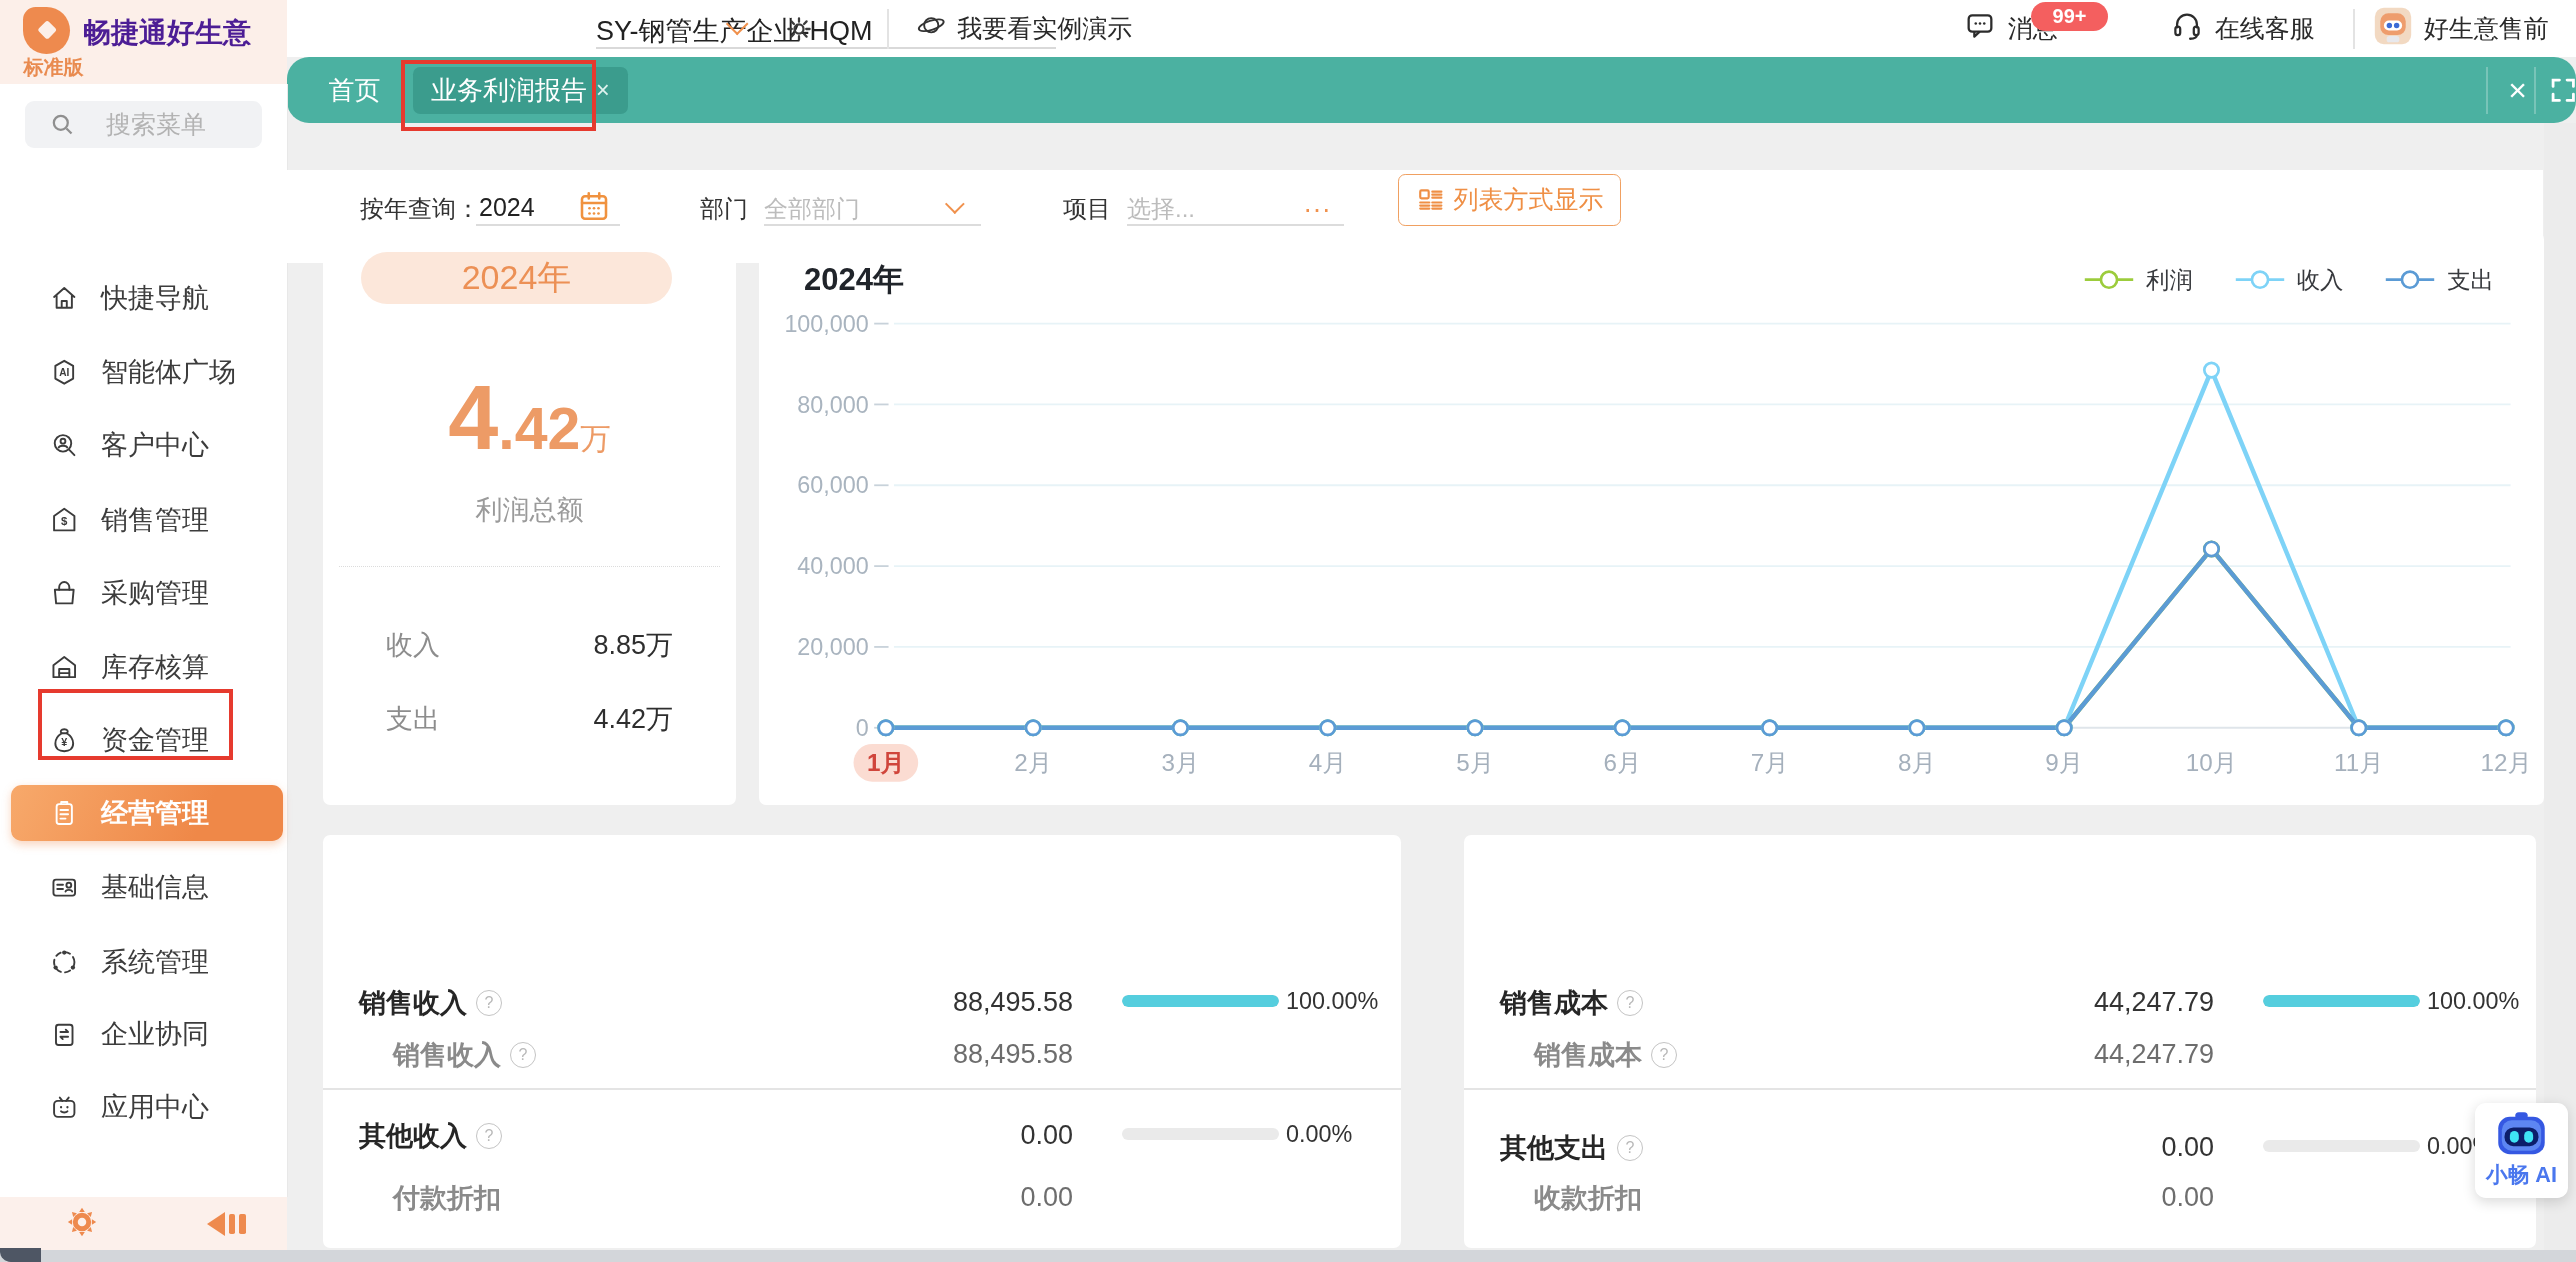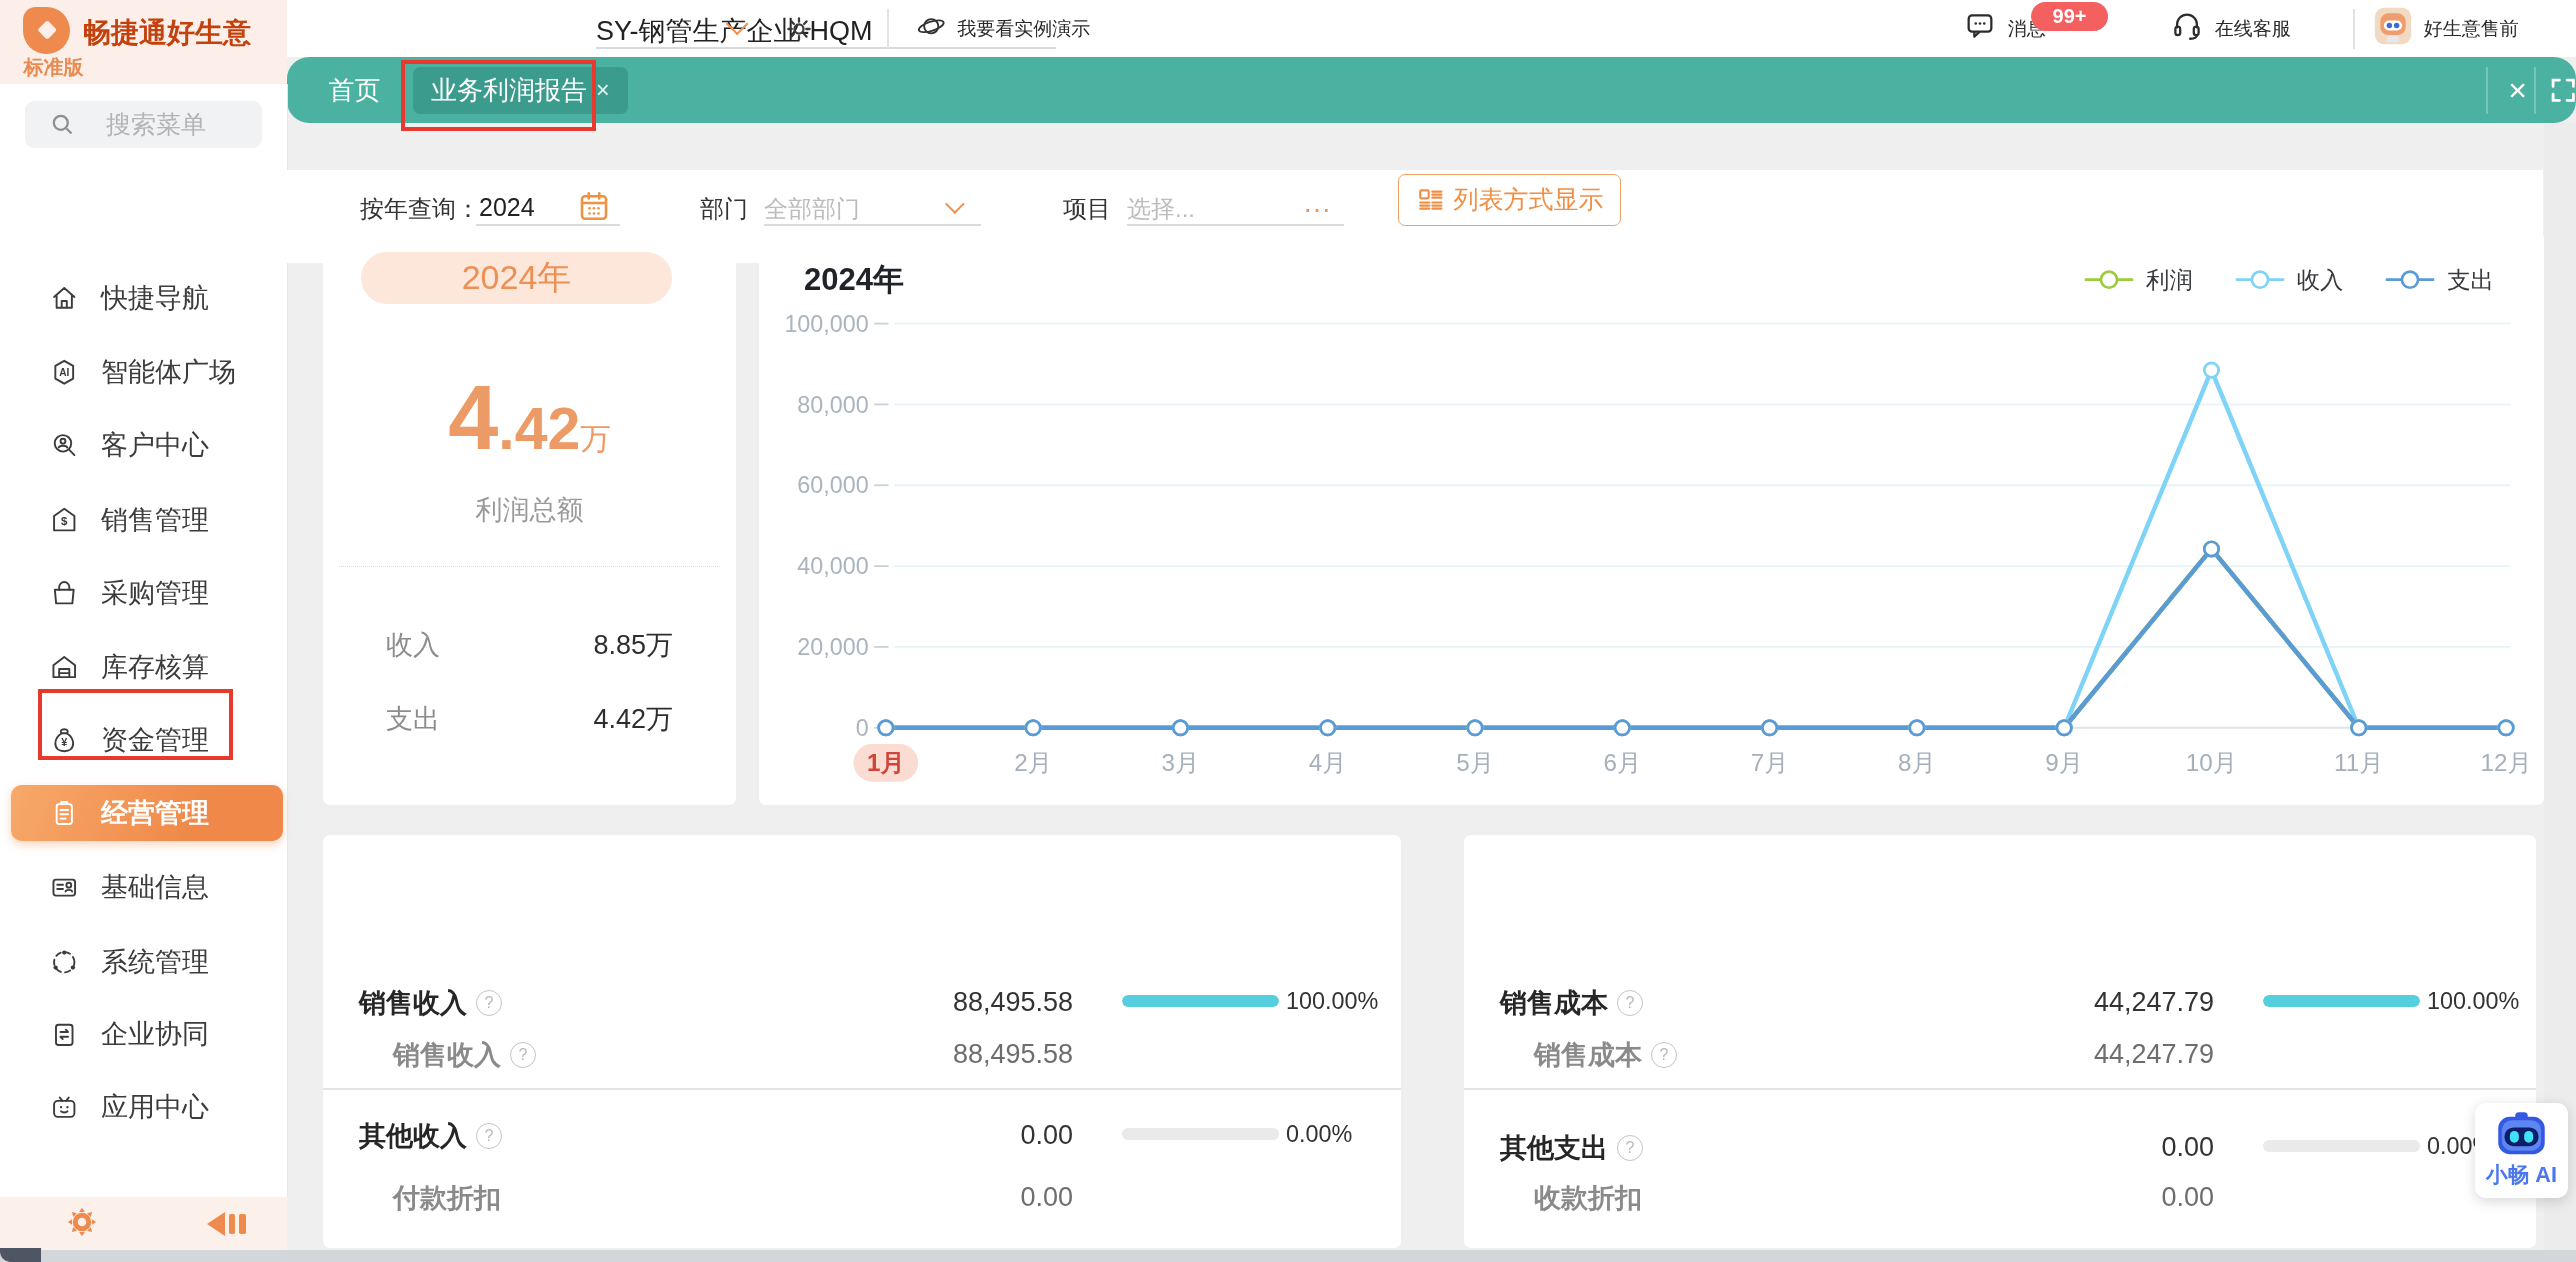--- a/index.html
+++ b/index.html
@@ -3,27 +3,27 @@
 <meta charset="utf-8">
 <style>
   html,body{margin:0;padding:0;background:#9aa0ab;font-family:"Liberation Sans","DejaVu Sans",sans-serif;}
   #screen{position:relative;width:2576px;height:1263px;background:#efefef;overflow:hidden;}
   .abs{position:absolute;}
   
   #topbar{left:287px;top:0;width:2289px;height:57px;background:#ffffff;}
   #logo-panel{left:0;top:0;width:287px;height:84px;background:#fcefe9;}
   .logo-mark{left:23.4px;top:7.2px;width:47px;height:47px;background:#ee8a4e;border-radius:12.6px 23.4px 23.4px 23.4px;display:flex;align-items:center;justify-content:center;}
   .logo-diamond{width:14.4px;height:14.4px;background:#fcefe9;transform:rotate(45deg);border-radius:2.7px;}
-  .brand-name{left:83px;top:14.4px;font-size:28px;font-weight:bold;color:#c2410c;}
+  .brand-name{left:83px;top:14.4px;font-size:28px;font-weight:bold;color:#4c1d95;}
   .edition{left:23.4px;top:54px;font-size:20px;font-weight:bold;color:#e98b50;}
   .account-title{left:309px;top:12.6px;font-size:27px;color:#222;width:413px;}
   .account-underline{left:309px;top:47px;width:460px;height:1.8px;background:#d9d9d9;}
   .chevron-down{width:14.4px;height:14.4px;border-right:2.7px solid #f0914d;border-bottom:2.7px solid #f0914d;transform:rotate(45deg);}
   .tb-divider{top:9px;width:1.8px;height:40px;background:#e3e3e3;}
-  .tb-item{top:0;height:57px;display:flex;align-items:center;gap:10.8px;font-size:19px;color:#2a2a2a;cursor:pointer;}
+  .tb-item{top:0;height:57px;display:flex;align-items:center;gap:10.8px;font-size:25px;color:#2a2a2a;cursor:pointer;}
   .badge{left:2032px;top:1.8px;width:77px;height:29px;background:#f45f5f;border-radius:16px;color:#fff;font-size:20px;font-weight:bold;display:flex;align-items:center;justify-content:center;}
   
   #tabbar{left:287px;top:57px;width:2289px;height:66px;background:#4bb1a1;border-radius:22px;}
   .tab-home{left:21.6px;top:0;height:66px;display:flex;align-items:center;font-size:26px;color:#ffffff;padding:0 20px;cursor:pointer;}
   .tab-active{left:126px;top:10px;height:47px;background:#3b9c8d;border-radius:7.2px;display:flex;align-items:center;gap:9px;padding:0 18px;color:#fff;font-size:26px;cursor:pointer;}
   .tab-close{font-size:23.4px;color:#dff2ee;cursor:pointer;}
   .win-btn{top:5.4px;width:45px;height:56px;display:flex;align-items:center;justify-content:center;color:#fff;cursor:pointer;}
   .tabbar-sep{top:10px;width:1.8px;height:47px;background:rgba(255,255,255,0.25);}
   
   .anno{border:4.5px solid #e63a2e;z-index:50;pointer-events:none;}

